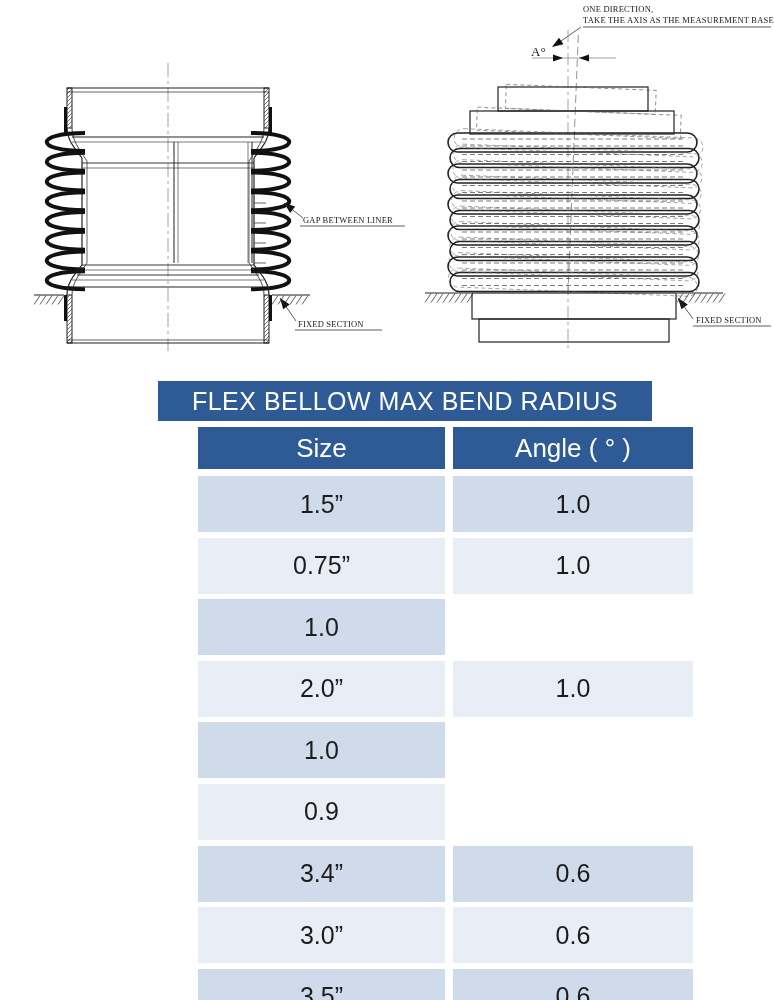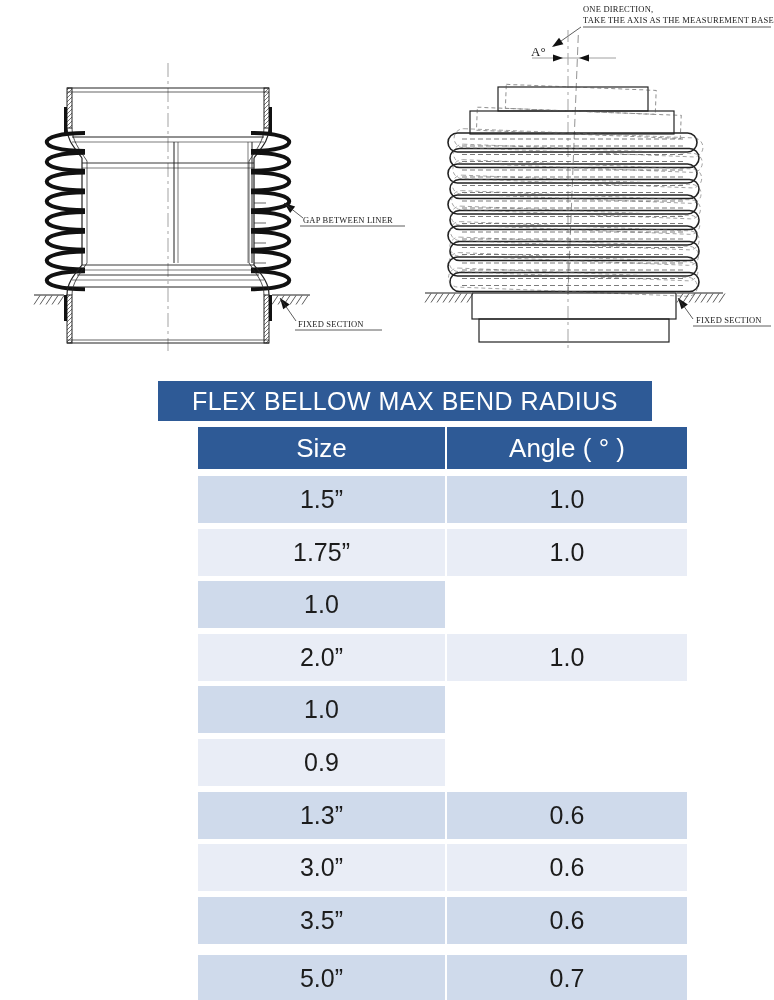--- a/index.html
+++ b/index.html
@@ -27,30 +27,30 @@
     font-size:13px;fill:#1a1a1a;
   }
   
   .spec-table{position:absolute;left:158px;top:381px;width:494px;}
   .title-bar{
     width:494px;height:40px;background:var(--header-blue);
     color:#fff;display:flex;align-items:center;justify-content:center;
     font-size:25px;letter-spacing:.5px;margin-bottom:6px;text-align:right;
   }
   .head-row,.trow{
-    display:grid;grid-template-columns:247px 240px;column-gap:2px;padding-left:40px;
+    display:grid;grid-template-columns:247px 240px;column-gap:8px;padding-left:40px;
   }
   .head-row{margin-bottom:7px;}
   .head-row .cell{
     height:42px;background:var(--header-blue);color:#fff;
     display:flex;align-items:center;justify-content:center;font-size:26px;
   }
   .trow{margin-bottom:5.6px;}
   .trow .cell{
-    height:47px;display:flex;align-items:center;justify-content:center;
+    height:56px;display:flex;align-items:center;justify-content:center;
     font-size:25px;color:var(--ink);
   }
   .trow.dark .cell{background:var(--row-dark);}
   .trow.light .cell{background:var(--row-light);}
 </style>
 </head>
 <body>
 
 <div class="page">
 
@@ -284,21 +284,21 @@
       <div class="cell">Size</div>
       <div class="cell">Angle ( ° )</div>
     </div>
     <div>
     <div class="trow dark">
       <div class="cell">1.5”</div>
       <div class="cell">1.0</div>
     </div>
 
     <div class="trow light">
-      <div class="cell">1.75”</div>
+      <div class="cell">0.75”</div>
       <div class="cell">1.0</div>
     </div>
 
     <div class="trow dark">
       <div class="cell">1.0</div>
     </div>
 
     <div class="trow light">
       <div class="cell">2.0”</div>
       <div class="cell">1.0</div>
@@ -306,21 +306,21 @@
 
     <div class="trow dark">
       <div class="cell">1.0</div>
     </div>
 
     <div class="trow light">
       <div class="cell">0.9</div>
     </div>
 
     <div class="trow dark">
-      <div class="cell">1.3”</div>
+      <div class="cell">3.4”</div>
       <div class="cell">0.6</div>
     </div>
 
     <div class="trow light">
       <div class="cell">3.0”</div>
       <div class="cell">0.6</div>
     </div>
 
     <div class="trow dark">
       <div class="cell">3.5”</div>

